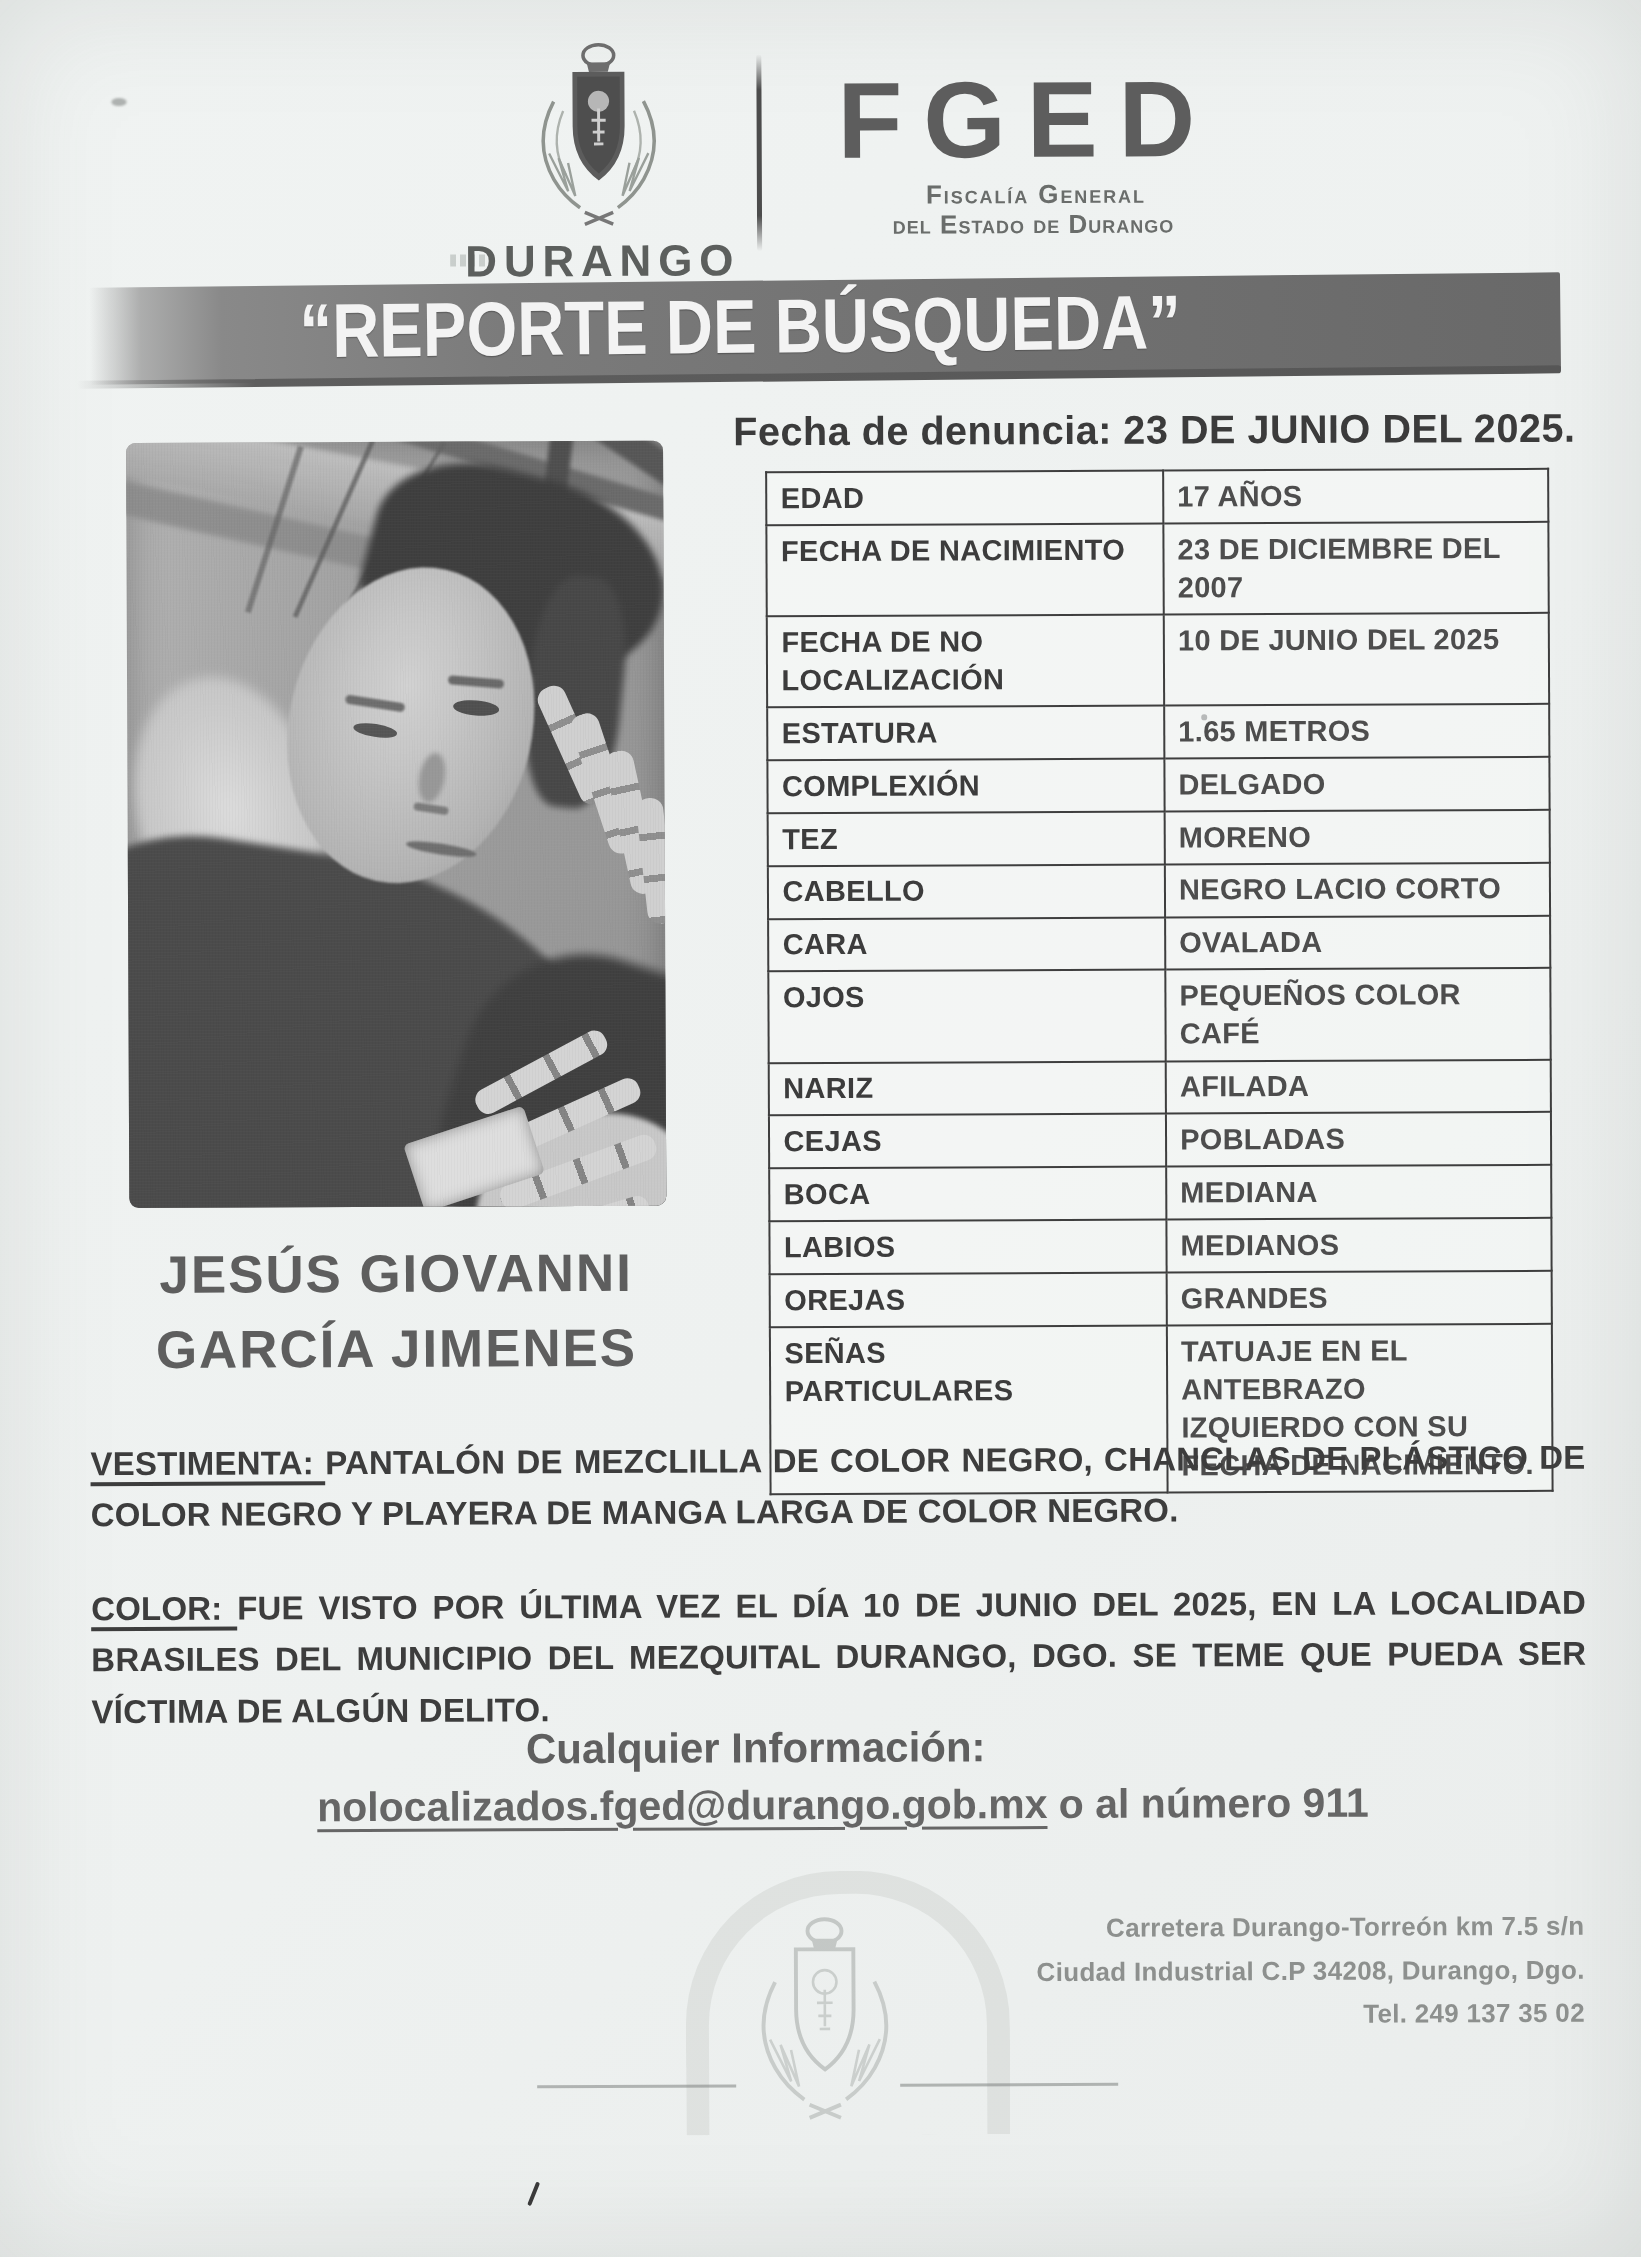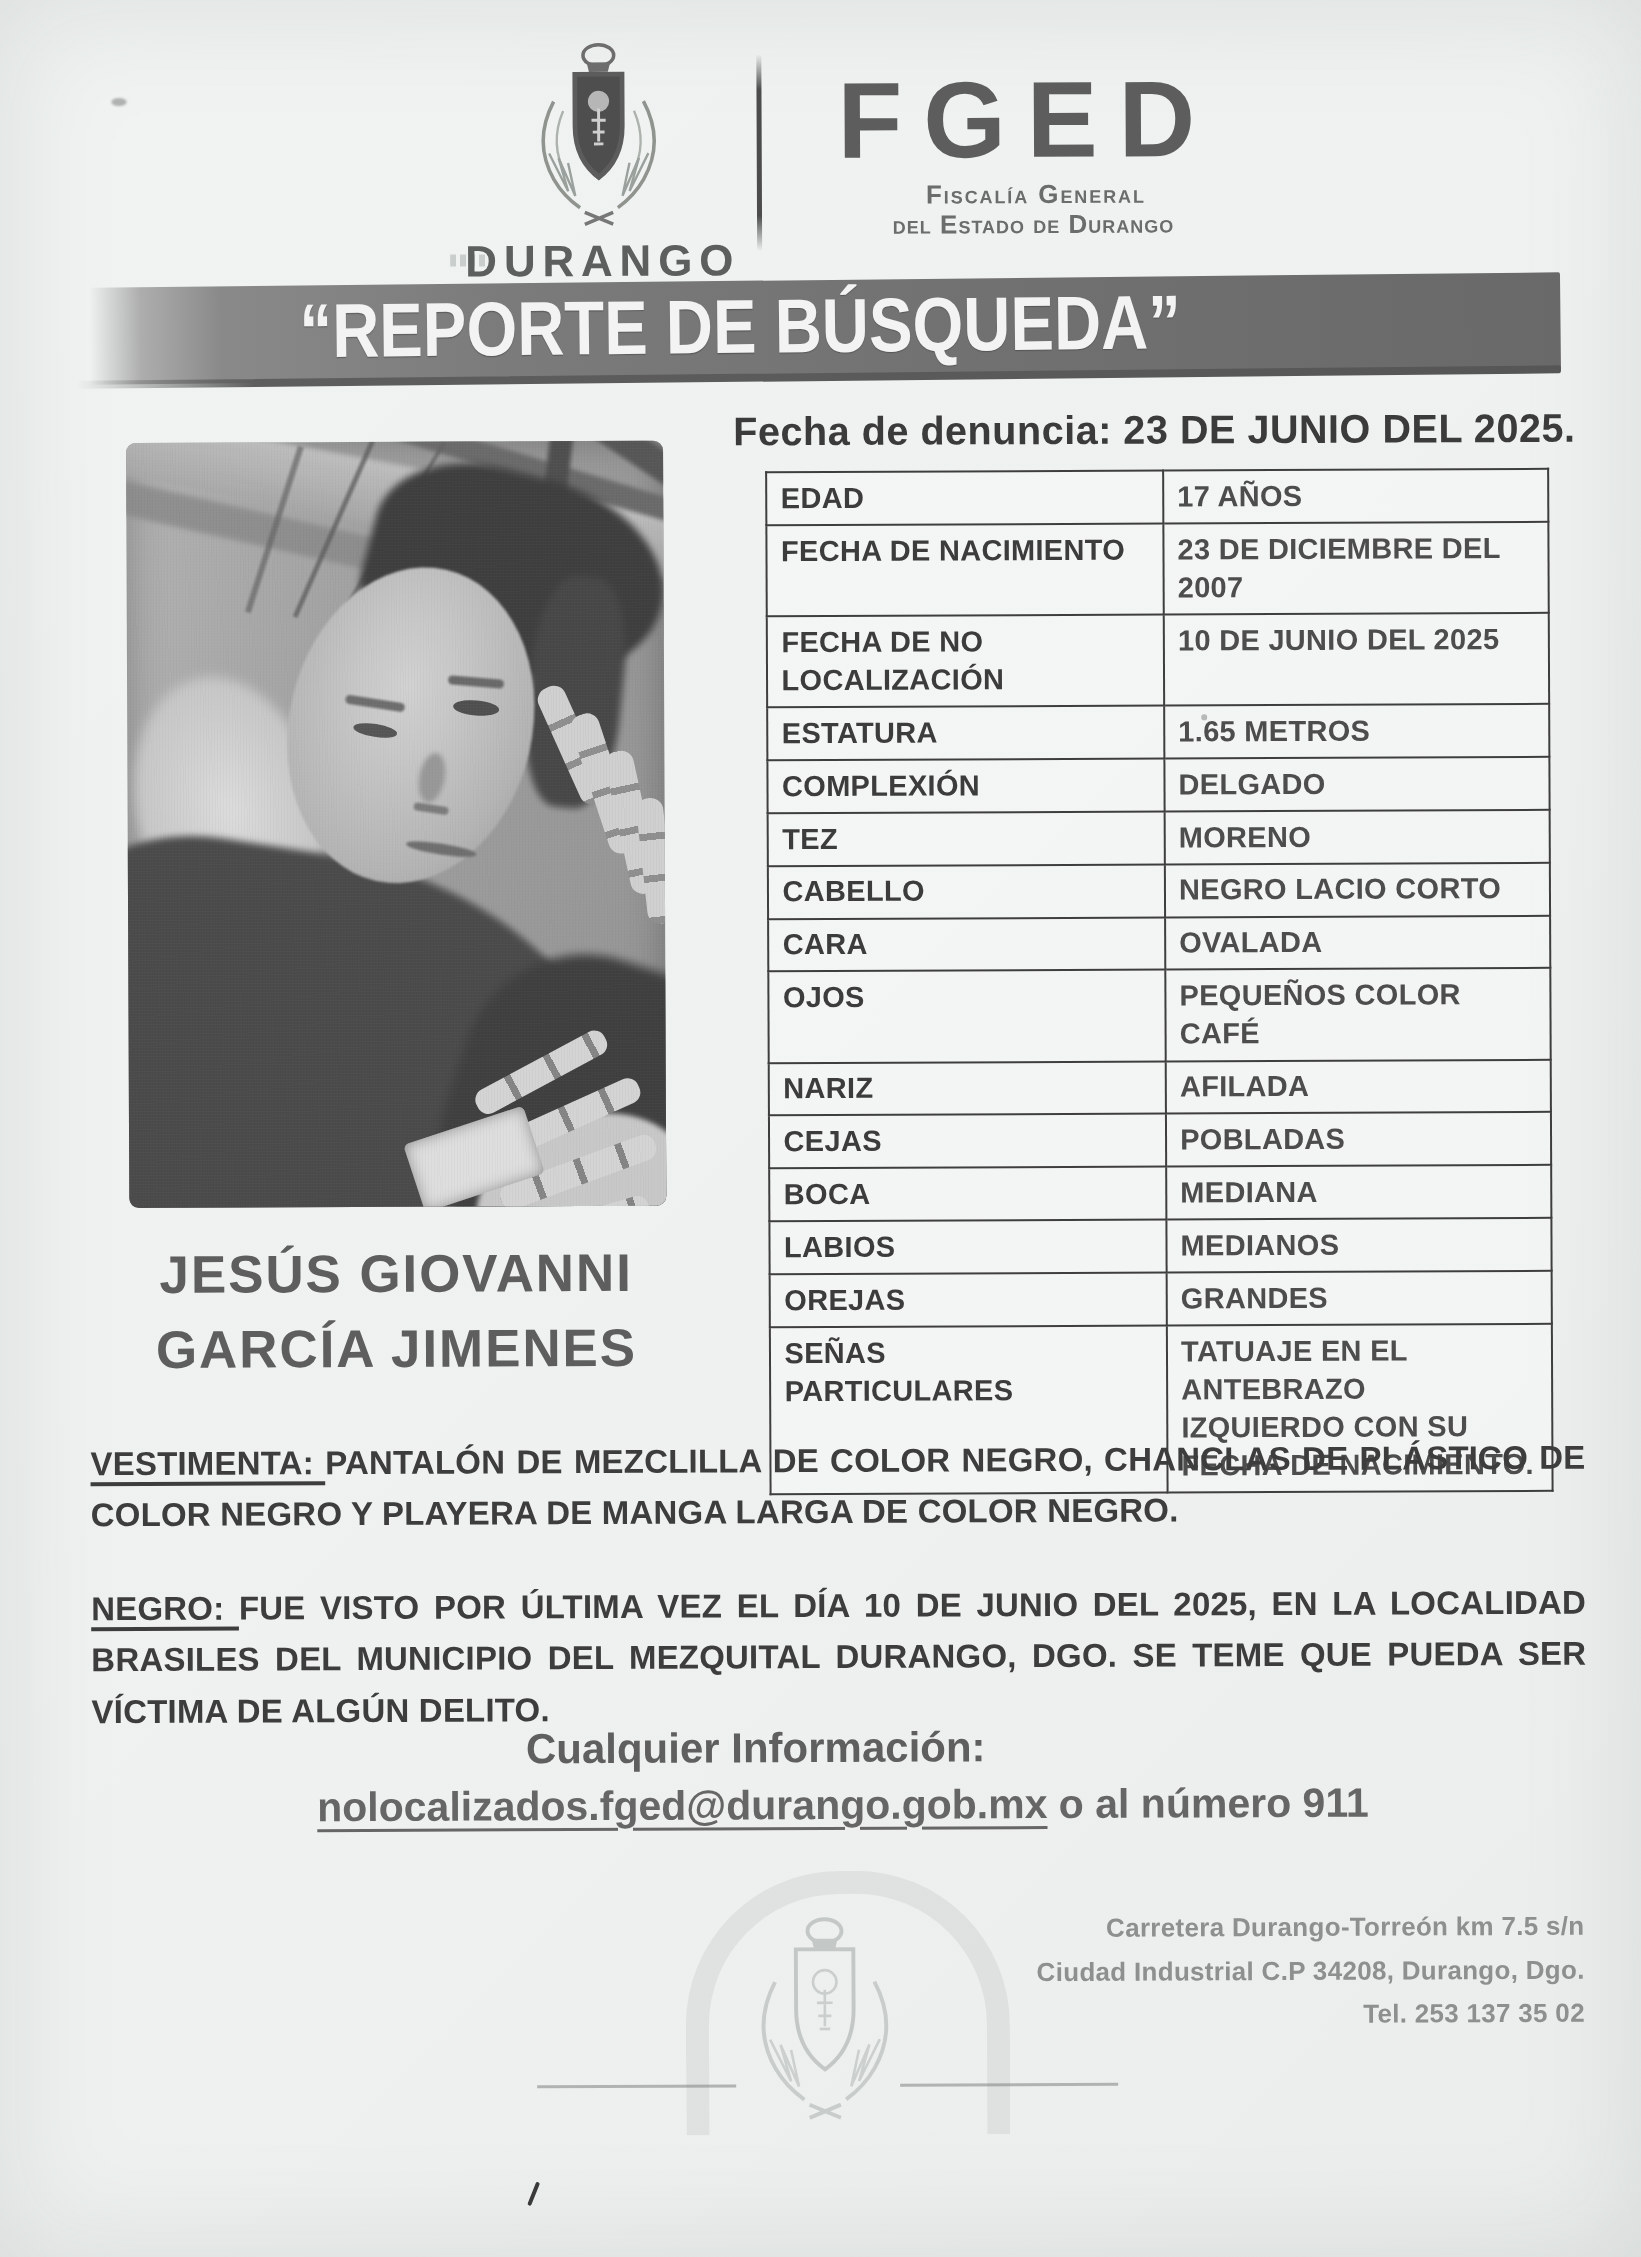--- a/index.html
+++ b/index.html
@@ -345,21 +345,21 @@
 PARTICULARES</td>
             <td class="val">TATUAJE EN EL ANTEBRAZO IZQUIERDO CON SU FECHA DE NACIMIENTO.</td>
           </tr>
       </tbody>
     </table>
 
     <div class="name"><span>JESÚS GIOVANNI</span><br><span>GARCÍA JIMENES</span></div>
 
     <p class="para para-vest"><span class="plabel">VESTIMENTA: </span><span>PANTALÓN DE MEZCLILLA DE COLOR NEGRO, CHANCLAS DE PLÁSTICO DE COLOR NEGRO Y PLAYERA DE MANGA LARGA DE COLOR NEGRO.</span></p>
 
-    <p class="para para-lugar"><span class="plabel">NEGRO: </span><span>FUE VISTO POR ÚLTIMA VEZ EL DÍA 10 DE JUNIO DEL 2025, EN LA LOCALIDAD BRASILES DEL MUNICIPIO DEL MEZQUITAL DURANGO, DGO. SE TEME QUE PUEDA SER VÍCTIMA DE ALGÚN DELITO.</span></p>
+    <p class="para para-lugar"><span class="plabel">COLOR: </span><span>FUE VISTO POR ÚLTIMA VEZ EL DÍA 10 DE JUNIO DEL 2025, EN LA LOCALIDAD BRASILES DEL MUNICIPIO DEL MEZQUITAL DURANGO, DGO. SE TEME QUE PUEDA SER VÍCTIMA DE ALGÚN DELITO.</span></p>
 
     <div class="contact-head">Cualquier Información:</div>
     <div class="contact-line"><span class="email">nolocalizados.fged@durango.gob.mx</span><span> o al número 911</span></div>
 
     <div class="wm-arch"></div>
     <div class="wm-crest">
       <svg viewBox="0 0 120 160" aria-hidden="true">
         <g fill="none" stroke="#848a86" stroke-width="3">
           <path d="M22 52 Q4 86 22 118 Q30 132 44 142"></path>
           <path d="M98 52 Q116 86 98 118 Q90 132 76 142"></path>
@@ -370,21 +370,21 @@
         <path d="M50 19 h20 l-2 8 h-16 z" fill="#777c79"></path>
         <path d="M38 27 h44 v46 q0 30 -22 46 q-22 -16 -22 -46 z" fill="none" stroke="#777c79" stroke-width="3"></path>
         <circle cx="60" cy="52" r="9" fill="none" stroke="#8a908c" stroke-width="2"></circle>
         <path d="M60 58 v28 M54 68 h12 M55 78 h10 M56 88 h8" stroke="#8a908c" stroke-width="2"></path>
         <path d="M48 146 L72 156 M72 146 L48 156" stroke="#848a86" stroke-width="3"></path>
       </svg>
     </div>
     <div class="wm-line l"></div>
     <div class="wm-line r"></div>
 
-    <div class="addr"><span>Carretera Durango-Torreón km 7.5 s/n</span><br><span>Ciudad Industrial C.P 34208, Durango, Dgo.</span><br><span>Tel. 253 137 35 02</span></div>
+    <div class="addr"><span>Carretera Durango-Torreón km 7.5 s/n</span><br><span>Ciudad Industrial C.P 34208, Durango, Dgo.</span><br><span>Tel. 249 137 35 02</span></div>
 
     <div class="mark-pen"></div>
     <div class="speck1"></div>
     <div class="speck2"></div>
 
   </div>
 </div>
 
 
 </body></html>

